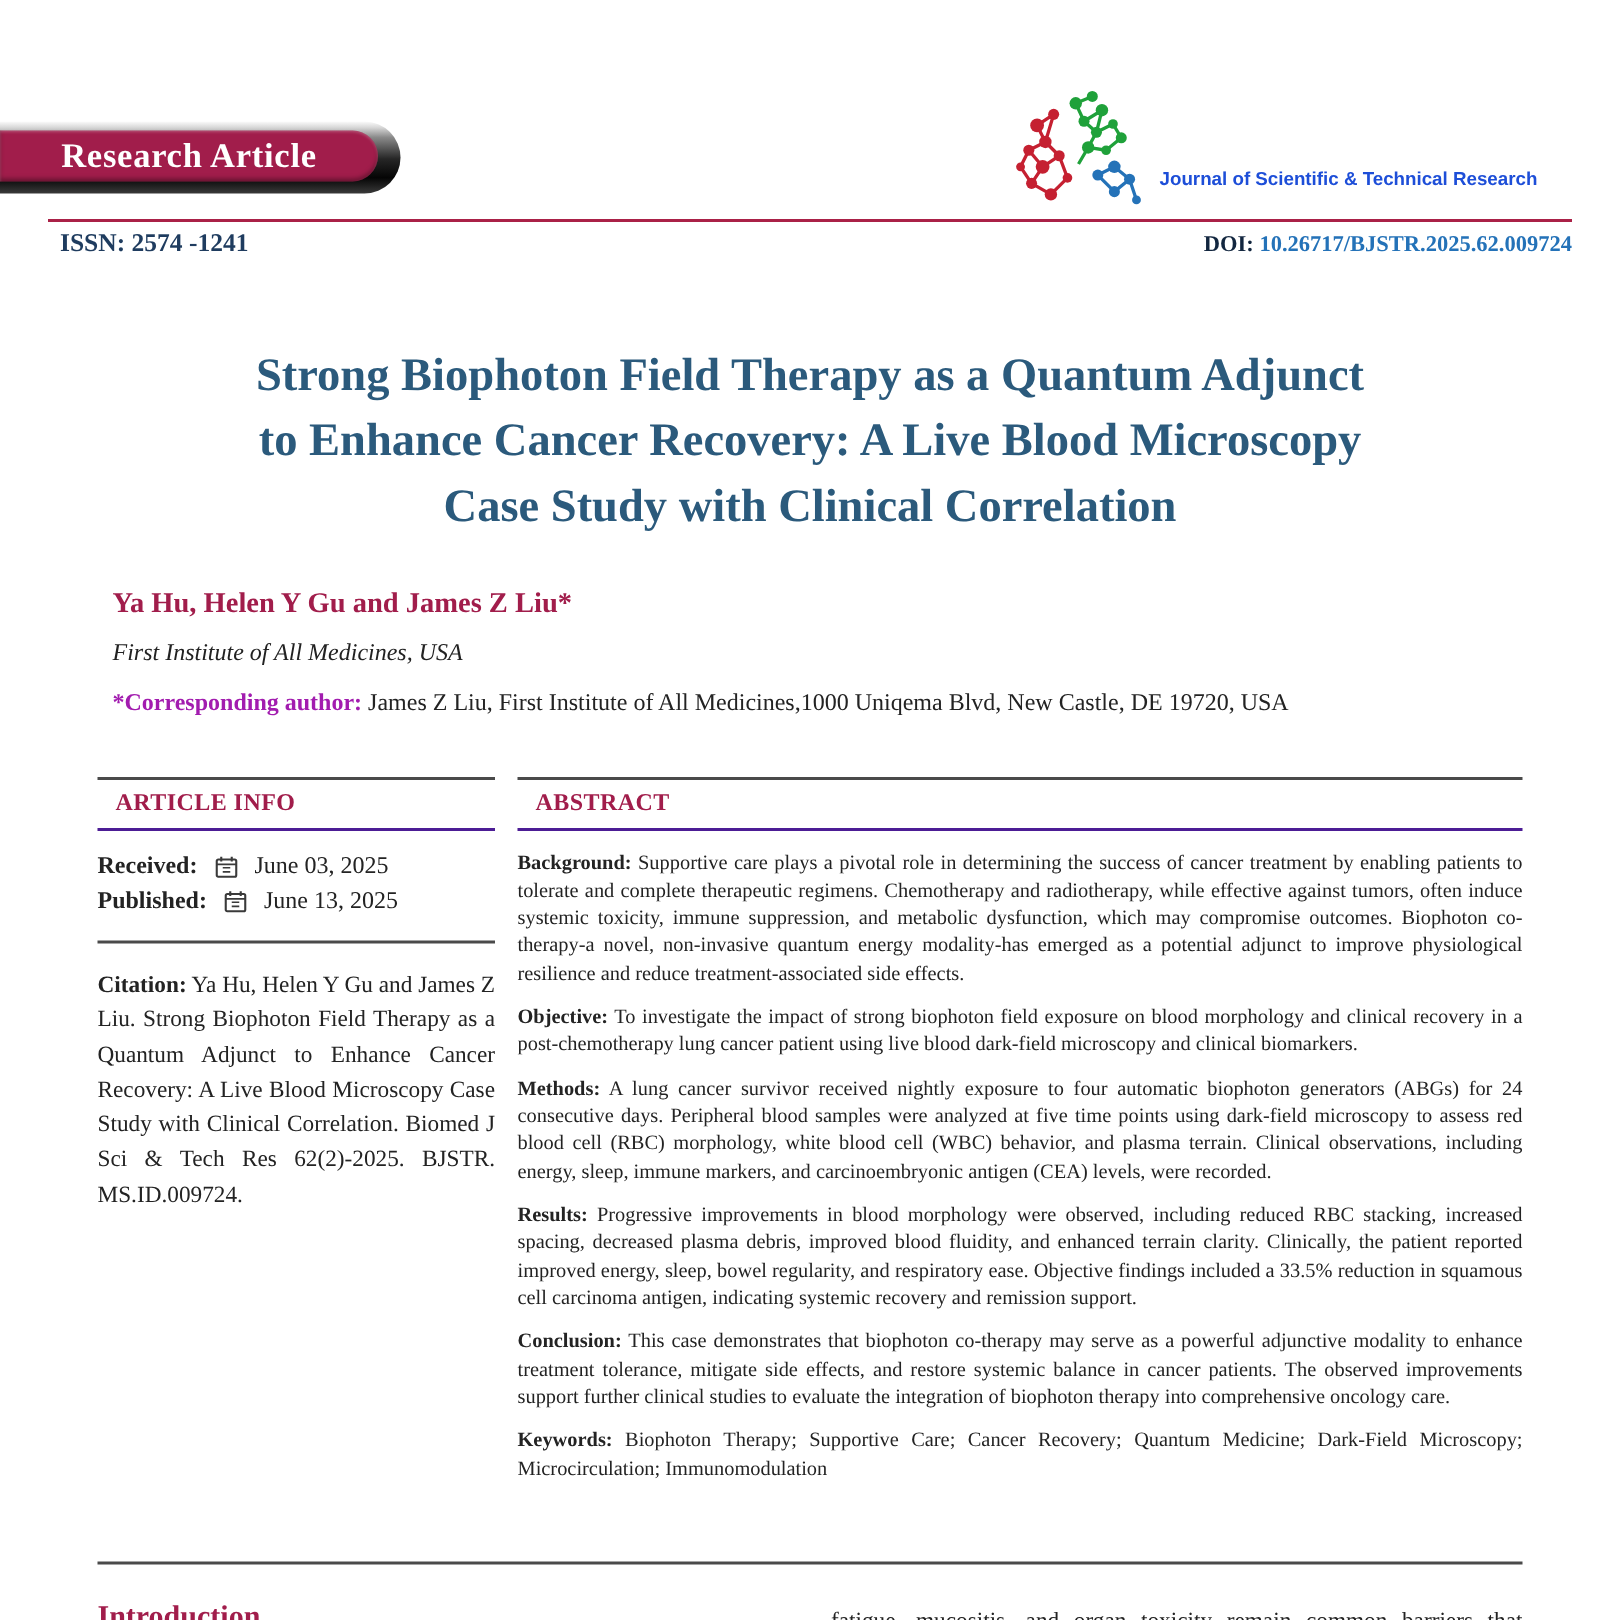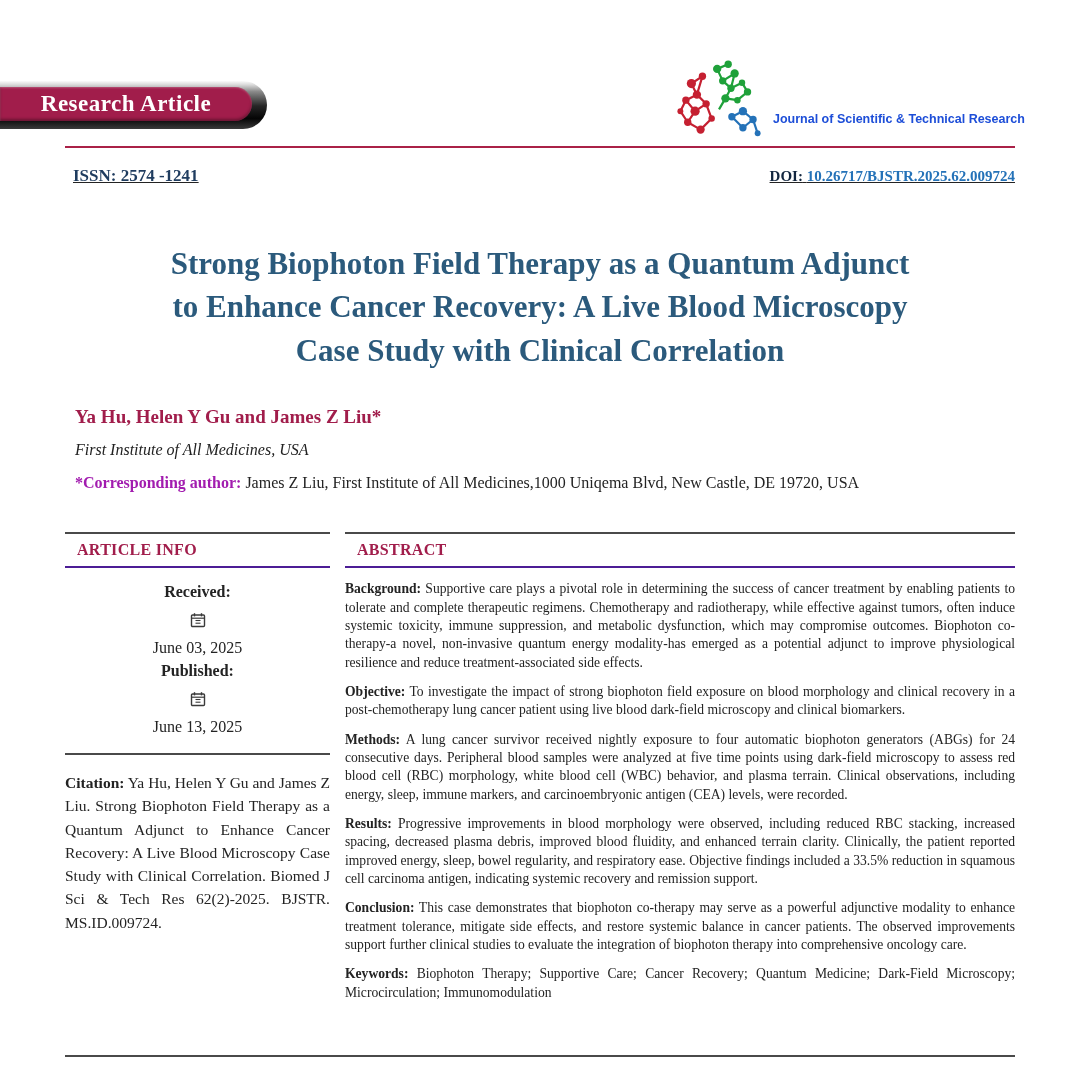--- a/index.html
+++ b/index.html
@@ -37,22 +37,22 @@
   .wordmark .green { color:#1fa13a; }
   .wordmark .red   { color:#c52031; }
   .tagline {
     position:absolute; left:100px; top:56px; width:247px; text-align:left;
     font-family:"Liberation Sans","DejaVu Sans",sans-serif;
     font-weight:bold; font-size:12.5px; color:#1d4ed8; white-space:nowrap;
   }
 
   
   .meta-bar {
-    margin:0 65px; border-top:2px solid #aa2147; padding-top:18px;
-    display:flex; justify-content:space-between; align-items:baseline;text-decoration:underline;
+    margin:0 32px; border-top:2px solid #aa2147; padding-top:4px;
+    display:flex; justify-content:space-between; align-items:baseline;
   }
   .issn { font-weight:bold; font-size:17px; color:#1f3c5f; padding-left:8px; }
   .doi { font-size:15px; font-weight:bold; }
   .doi .doi-label { color:#12263f; }
   .doi .doi-value { color:#2472b8; text-decoration:none; cursor:pointer; }
 
   
   .title {
     margin:56px auto 0; max-width:920px; text-align:center;
     font-size:31px; font-weight:bold; color:#2b5a7c; line-height:1.4;
@@ -67,21 +67,21 @@
   
   .info-abstract {
     margin:40px 65px 0; display:grid; grid-template-columns:265px 1fr; column-gap:15px;
   }
   .col-header {
     border-top:2px solid #4a4a4a; border-bottom:2px solid #4c1d95;
     padding:7px 0 7px 12px;
     color:#a11d4b; font-weight:bold; font-size:16px; letter-spacing:.3px;
   }
   .dates { border-bottom:2px solid #4a4a4a; padding:10px 0 12px 0; }
-  .date-row { display:flex; align-items:center; gap:11px; font-size:16px; margin:5px 0;flex-direction:column; }
+  .date-row { display:flex; align-items:center; gap:11px; font-size:16px; margin:5px 0; }
   .date-row b { font-weight:bold; }
   .cal-icon { display:inline-block; width:16px; height:16px; }
   .citation { margin-top:16px; font-size:15.5px; line-height:1.5; text-align:justify; }
   .citation b { font-weight:bold; }
 
   .abstract-body { margin-top:12px; }
   .abs-para { font-size:13.6px; line-height:1.35; text-align:justify; margin-bottom:11px; }
   .abs-para b { font-weight:bold; }
 
   

